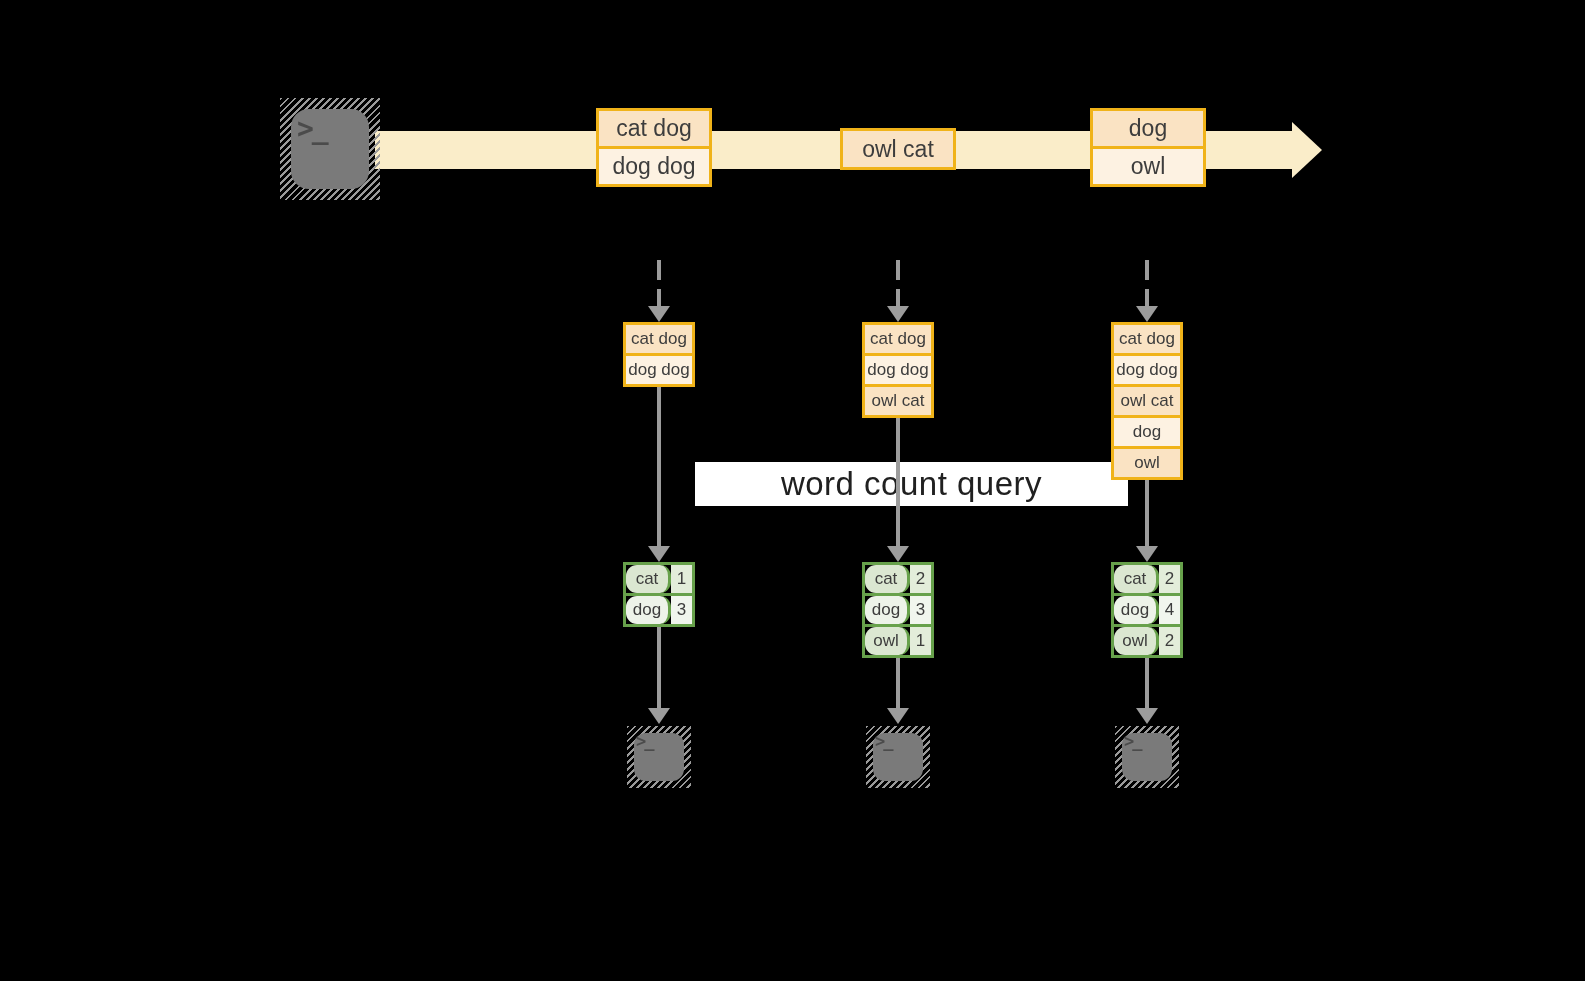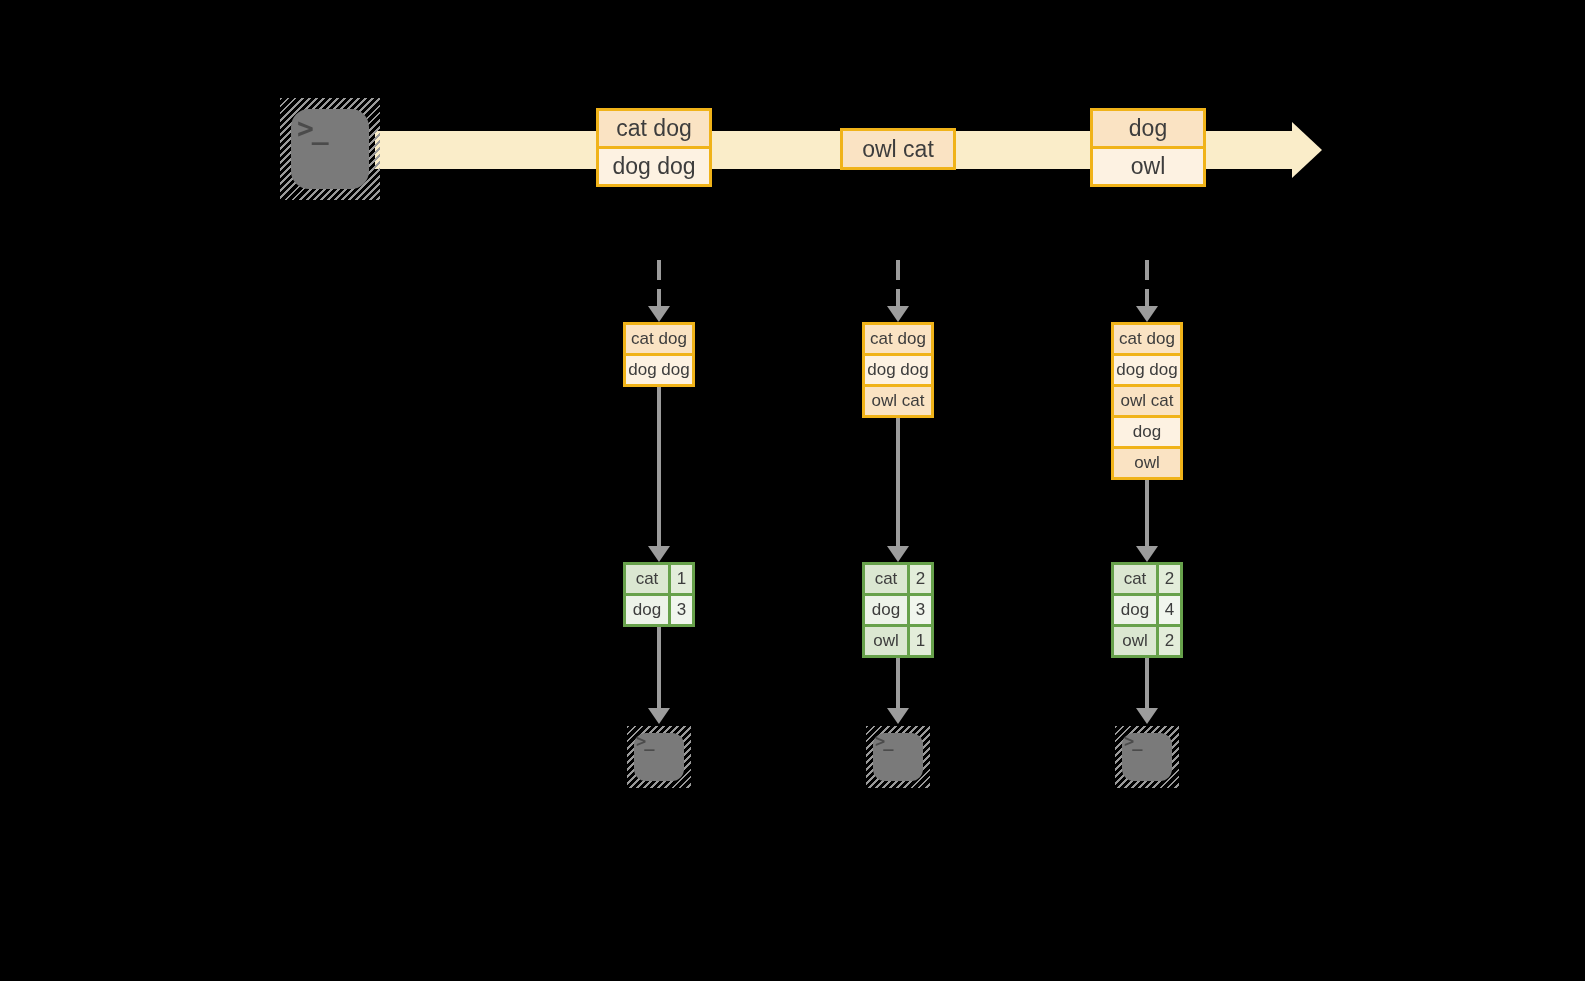--- a/index.html
+++ b/index.html
@@ -32,21 +32,21 @@
   .stack{width:66px;border:3px solid #F0B319;}
   .scell{height:28px;line-height:28px;text-align:center;font-size:17px;color:#3d3d3d;}
   .scell + .scell{border-top:3px solid #F0B319;}
   .scell:nth-child(odd){background:#FAE3C3;}
   .scell:nth-child(even){background:#FDF2E2;}
 
   
   .wc{width:66px;border:3px solid #67A14B;}
   .wrow{display:flex;height:28px;line-height:28px;font-size:17px;}
   .wrow + .wrow{border-top:3px solid #67A14B;}
-  .wrow .w{width:42px;text-align:center;border-right:3px solid #67A14B;}
+  .wrow .w{width:42px;text-align:center;border-right:3px solid #67A14B;border-radius:11px;}
   .wrow .n{width:21px;text-align:center;}
   .wrow:nth-child(odd) .w{background:#DBE7D1;}
   .wrow:nth-child(odd) .n{background:#E3EDDA;}
   .wrow:nth-child(even) .w{background:#EDF3E9;}
   .wrow:nth-child(even) .n{background:#F1F6EE;}
 
   
   .querybox{position:absolute;left:695px;top:462px;width:433px;height:44px;background:#fff;z-index:1;
             display:flex;align-items:center;justify-content:center;
             font-size:33px;font-weight:300;color:#202020;letter-spacing:.5px;}
@@ -80,20 +80,21 @@
     <div class="ecell">dog dog</div>
   </div>
   <div class="ebox single" style="left:840px;top:128px">
     <div class="ecell">owl cat</div>
   </div>
   <div class="ebox" style="left:1090px;top:108px">
     <div class="ecell">dog</div>
     <div class="ecell">owl</div>
   </div>
 
+  <div class="querybox">word count query</div>
 
   <div class="column" style="left:659px">
     <div class="varrow" style="top:260px">
       <div class="stem dashed" style="height:46px"></div>
       <div class="head"></div>
     </div>
     <div class="stack" style="top:322px">
       <div class="scell">cat dog</div>
       <div class="scell">dog dog</div>
     </div>

